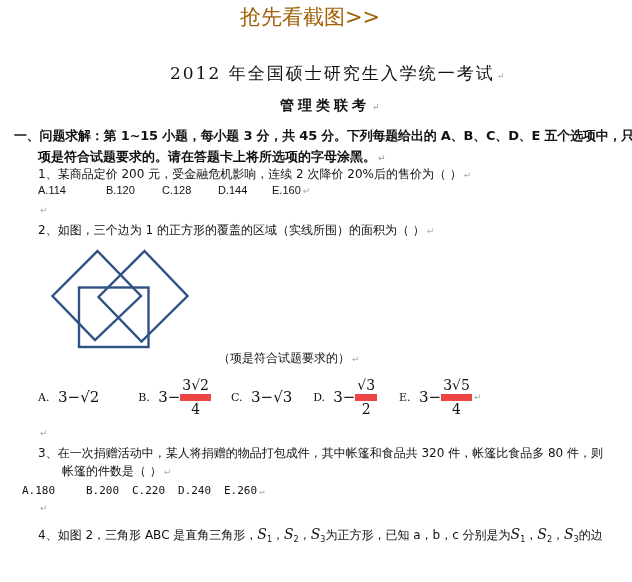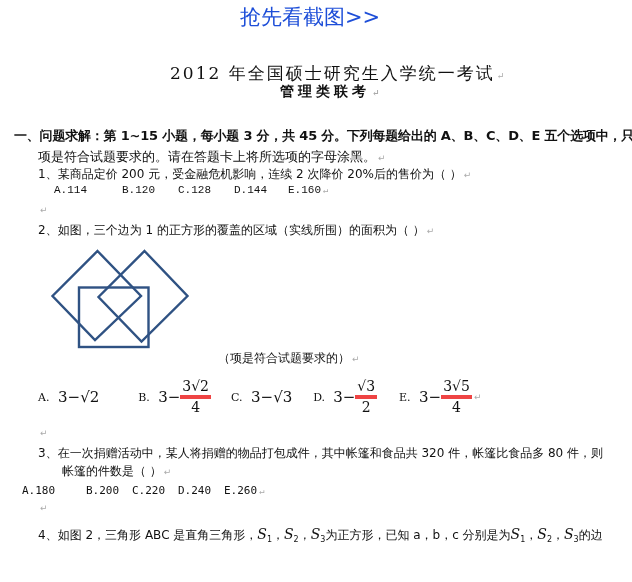--- a/index.html
+++ b/index.html
@@ -1,46 +1,46 @@
 <!DOCTYPE html>
 <html><head>
 <meta charset="utf-8">
 <style>
   html, body { margin:0; padding:0; background:#ffffff; }
   body { width:632px; height:582px; position:relative; overflow:hidden;
          font-family: "DejaVu Sans", sans-serif; color:#111; }
   .abs { position:absolute; white-space:nowrap; }
-  .banner { left:240px; top:3px; font-size:21px; color:#1d4ed8; letter-spacing:0px; }
+  .banner { left:240px; top:3px; font-size:21px; color:#a16207; letter-spacing:0px; }
   .title { left:170px; top:62px; font-size:17px; font-family:"DejaVu Serif", serif; letter-spacing:2px; }
-  .subtitle { left:280px; top:83px; font-size:14px; font-family:"DejaVu Serif", serif; letter-spacing:4px; font-weight:bold; }
+  .subtitle { left:280px; top:97px; font-size:14px; font-family:"DejaVu Serif", serif; letter-spacing:4px; font-weight:bold; }
   .sec1 { left:14px; top:127px; font-size:13px; font-weight:bold; letter-spacing:-0.2px; }
-  .sec2 { left:38px; top:148px; font-size:13px; font-weight:normal; }
+  .sec2 { left:38px; top:148px; font-size:13px; font-weight:bold; }
   .t { font-size:12px; }
   .pm { color:#aaa; font-size:9px; margin-left:2px; }
   .opt span { display:inline-block; }
   .fig { left:40px; top:245px; }
   .math { font-family:"DejaVu Serif", serif; font-size:15px; }
   .frac { display:inline-flex; flex-direction:column; align-items:center; vertical-align:middle; font-family:"DejaVu Serif", serif; font-size:14px; line-height:17px; }
-  .frac .num { border-bottom:4px solid #ef4444; padding:0 2px; }
+  .frac .num { border-bottom:7px solid #ef4444; padding:0 2px; }
   .sub { font-size:8px; vertical-align:-3px; }
   .S { font-family:"DejaVu Serif", serif; font-style:italic; font-size:14px; }
 </style>
 </head>
 <body>
 
 <div class="abs banner">抢先看截图&gt;&gt;</div>
 
 <div class="abs title"><span>2012 年全国硕士研究生入学统一考试</span><span class="pm">↵</span></div>
 <div class="abs subtitle"><span>管理类联考</span><span class="pm">↵</span></div>
 
 <div class="abs sec1">一、问题求解：第 1~15 小题，每小题 3 分，共 45 分。下列每题给出的 A、B、C、D、E 五个选项中，只有一</div>
 <div class="abs sec2"><span>项是符合试题要求的。请在答题卡上将所选项的字母涂黑。</span><span class="pm">↵</span></div>
 
 <div class="abs t" style="left:38px;top:166px;"><span>1、某商品定价 200 元，受金融危机影响，连续 2 次降价 20%后的售价为（    ）</span><span class="pm">↵</span></div>
-<div class="abs t opt" style="left:54px;top:184px;font-family:Liberation Mono, monospace;font-size:11px;">
+<div class="abs t opt" style="left:38px;top:184px;font-family:Liberation Sans, sans-serif;font-size:11px;">
   <span style="width:68px">A.114</span><span style="width:56px">B.120</span><span style="width:56px">C.128</span><span style="width:54px">D.144</span><span>E.160</span><span class="pm">↵</span>
 </div>
 <div class="abs pm" style="left:38px;top:205px;">↵</div>
 
 <div class="abs t" style="left:38px;top:222px;"><span>2、如图，三个边为 1 的正方形的覆盖的区域（实线所围）的面积为（    ）</span><span class="pm">↵</span></div>
 
 <svg class="abs fig" width="160" height="110" viewBox="40 245 160 110">
   <g fill="none" stroke="#2f5283" stroke-width="2.4" stroke-linejoin="miter">
     <polygon points="97.5,251 141,296 95,340 52.5,296"></polygon>
     <polygon points="144.5,251 187.5,296 141.5,341.5 98.5,297"></polygon>

